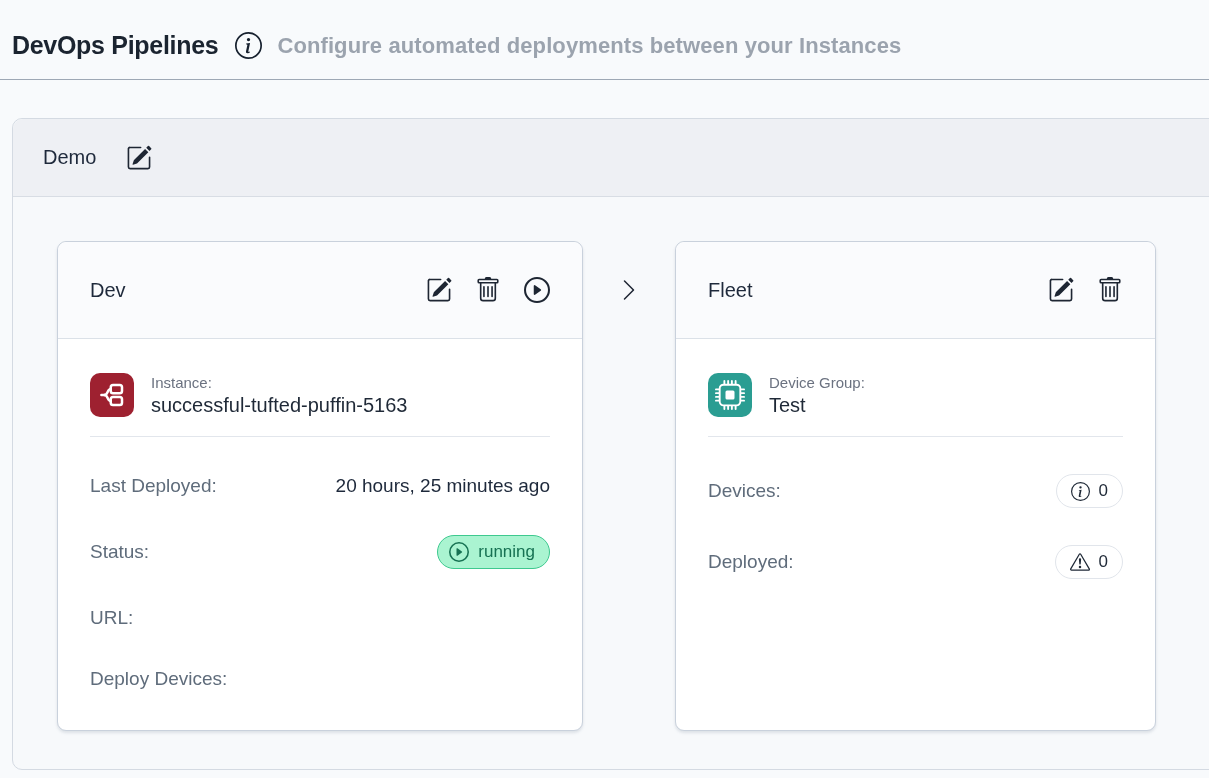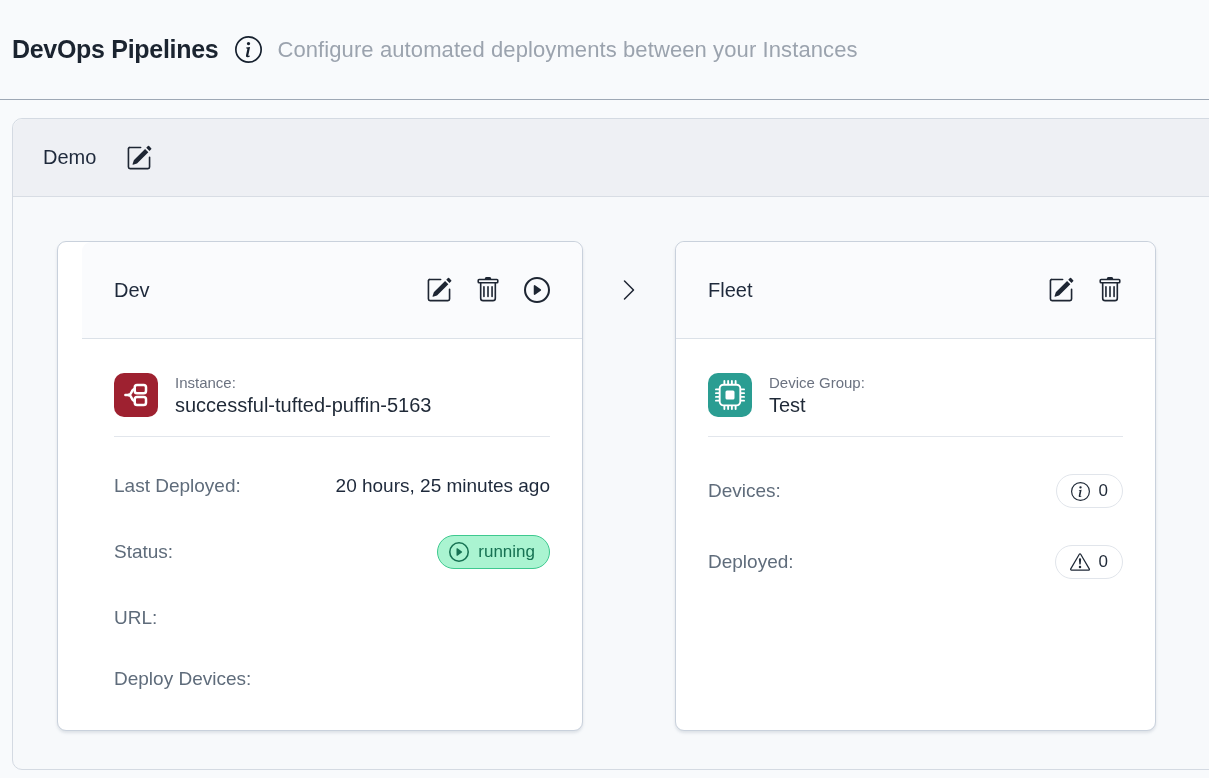--- a/index.html
+++ b/index.html
@@ -8,30 +8,30 @@
     position: relative;
     overflow: hidden;
     background: #f8fafc;
     font-family: "Liberation Sans", "DejaVu Sans", sans-serif;
     color: #1e293b;
   }
   svg { display: block; }
 
   
   .page-header {
-    position: absolute; top: 0; left: 0; right: 0; height: 100px;
+    position: absolute; top: 12px; left: 0; right: 0; height: 68px;
     display: flex; align-items: center; gap: 15px;
     padding: 0 12px;
     border-bottom: 1px solid #9ea8b5;
   }
   .page-title {
     font-size: 25px; font-weight: 700; color: #1b2430; letter-spacing: -0.3px;
   }
   .title-info { color: #16202e; margin-left: 2px; background: none; border: none; cursor: pointer; padding: 0; }
-  .page-subtitle { font-size: 22px; color: #9ba3ae; letter-spacing: 0.1px; }
+  .page-subtitle { font-size: 22px; color: #9ba3ae; letter-spacing: 0.1px; font-weight: bold; }
 
   
   .pipeline-panel {
     position: absolute; left: 12px; top: 118px; width: 1230px; height: 652px;
     background: #f7f9fb;
     border: 1px solid #d4dae2; border-radius: 10px;
   }
   .panel-header {
     height: 78px; display: flex; align-items: center; gap: 30px;
     padding: 0 30px;
@@ -45,21 +45,21 @@
   }
 
   .stages { display: flex; align-items: flex-start; padding: 44px 0 0 44px; }
 
   
   .stage-card {
     background: #ffffff; border: 1px solid #c9d1dc; border-radius: 9px;
     height: 490px;
     box-shadow: 0 2px 3px rgba(100,116,139,0.18);
   }
-  .dev-card { width: 526px; padding-left: 24px; }
+  .dev-card { width: 526px; }
   .fleet-card { width: 481px; }
   .card-header {
     height: 97px; display: flex; align-items: center; justify-content: space-between;
     padding: 0 32px;
     background: #fafbfd; border-bottom: 1px solid #dbe1e8;
     border-radius: 9px 9px 0 0;
   }
   .card-title { font-size: 20px; font-weight: 500; color: #1e293b; }
   .card-actions { display: flex; align-items: center; gap: 23px; }
   .card-body { padding: 0 32px; }

